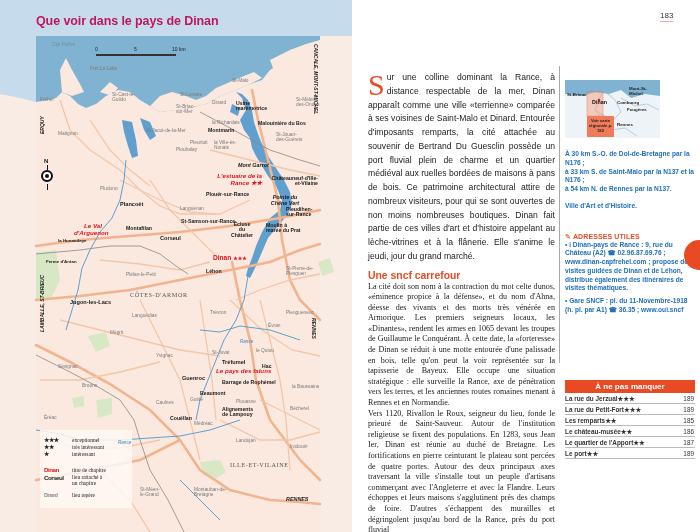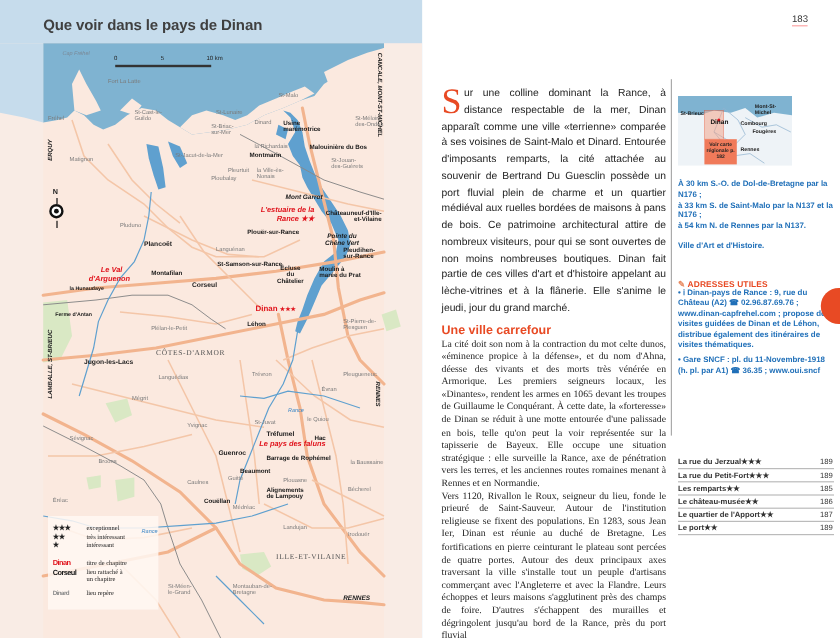--- a/index.html
+++ b/index.html
@@ -1,21 +1,21 @@
 <!DOCTYPE html>
 <html><head>
 <meta charset="utf-8">
 <style>
   * { box-sizing: border-box; margin: 0; padding: 0; }
   html, body { width: 700px; height: 532px; overflow: hidden; background: #fff; }
   body { position: relative; font-family: "Liberation Serif", serif; color: #222; }
 
   
   .left-page { position: absolute; left: 0; top: 0; width: 352px; height: 532px; background: #c6dcec; overflow: hidden; }
-  .map-title { position: absolute; left: 36px; top: 14px; font-family: "Liberation Sans", sans-serif; font-size: 12.5px; font-weight: bold; color: #404040; letter-spacing: -0.1px; }
+  .map-title { position: absolute; left: 36px; top: 14px; font-family: "Liberation Sans", sans-serif; font-size: 12.5px; font-weight: bold; color: #be185d; letter-spacing: -0.1px; }
 
   .lbl { position: absolute; font-family: "Liberation Sans", sans-serif; white-space: nowrap; line-height: 1.05; }
   .lbl.town { font-size: 5.2px; font-weight: bold; color: #1a1a1a; }
   .lbl.minor { font-size: 4.8px; color: #7a7a7a; }
   .lbl.red { font-size: 6.6px; font-weight: bold; color: #e0141d; }
   .lbl.redit { font-size: 6.2px; font-weight: bold; font-style: italic; color: #e0141d; }
   .lbl.blackit { font-size: 5.4px; font-weight: bold; font-style: italic; color: #1a1a1a; }
   .lbl.region { font-family: "Liberation Serif", serif; font-size: 6.2px; letter-spacing: 0.6px; color: #555; }
   .lbl.water { font-size: 4.6px; font-style: italic; color: #3a86c6; }
   .lbl.vert { transform: rotate(-90deg); transform-origin: left top; font-size: 5px; font-weight: bold; font-style: italic; color: #222; }
@@ -263,21 +263,21 @@
     <div class="row" style="top:56px;"><span class="sym dinard">Dinard</span><span class="desc">lieu repère</span></div>
   </div>
 </div>
 
 <div class="right-page">
   <div class="page-num">183</div>
 
   <div class="main-col">
     <div class="intro"><span class="dropcap">S</span><span>ur une colline dominant la Rance, à distance respectable de la mer, Dinan apparaît comme une ville «terrienne» comparée à ses voisines de Saint-Malo et Dinard. Entourée d'imposants remparts, la cité attachée au souvenir de Bertrand Du Guesclin possède un port fluvial plein de charme et un quartier médiéval aux ruelles bordées de maisons à pans de bois. Ce patrimoine architectural attire de nombreux visiteurs, pour qui se sont ouvertes de non moins nombreuses boutiques. Dinan fait partie de ces villes d'art et d'histoire appelant au lèche-vitrines et à la flânerie. Elle s'anime le jeudi, jour du grand marché.</span></div>
 
-    <div class="sec-h">Une ville carrefour</div>
+    <div class="sec-h">Une sncf carrefour</div>
     <div class="body-text">La cité doit son nom à la contraction du mot celte dunos, «éminence propice à la défense», et du nom d'Ahna, déesse des vivants et des morts très vénérée en Armorique. Les premiers seigneurs locaux, les «Dinantes», rendent les armes en 1065 devant les troupes de Guillaume le Conquérant. À cette date, la «forteresse» de Dinan se réduit à une motte entourée d'une palissade en bois, telle qu'on peut la voir représentée sur la tapisserie de Bayeux. Elle occupe une situation stratégique : elle surveille la Rance, axe de pénétration vers les terres, et les anciennes routes romaines menant à Rennes et en Normandie.</div>
 
     <div class="body-text"><span>Vers 1120, Rivallon le Roux, seigneur du lieu, fonde le prieuré de Saint-Sauveur. Autour de l'institution religieuse se fixent des populations. En 1283, sous Jean Ier, Dinan est réunie au duché de Bretagne. Les fortifications en pierre ceinturant le plateau sont percées de quatre portes. Autour des deux principaux axes traversant la ville s'installe tout un peuple d'artisans commerçant avec l'Angleterre et avec la Flandre. Leurs échoppes et leurs maisons s'agglutinent près des champs de foire. D'autres s'échappent des murailles et dégringolent jusqu'au bord de la Rance, près du port fluvial</span>  </div>
   </div>
 
   <div class="divider"></div>
 
   <div class="side-col">
     <div class="minimap">
       <svg width="95" height="58" viewBox="0 0 95 58">
@@ -305,20 +305,21 @@
     </div>
 
     <div class="addr-h"><span class="pen">✎</span><span>ADRESSES UTILES</span></div>
     <div class="addr">
       <p>• ℹ Dinan-pays de Rance : 9, rue du Château (A2) ☎ 02.96.87.69.76 ; www.dinan-capfrehel.com ; propose des visites guidées de Dinan et de Léhon, distribue également des itinéraires de visites thématiques.</p>
       <p class="gap">• Gare SNCF : pl. du 11-Novembre-1918 (h. pl. par A1) ☎ 36.35 ; www.oui.sncf</p>
     </div>
   </div>
 
   <div class="apm">
+    <div class="apm-h">À ne pas manquer</div>
     <div class="apm-row">
         <span>La rue du Jerzual★★★</span>
         <span class="n">189</span>
       </div>
     <div class="apm-row">
         <span>La rue du Petit-Fort★★★</span>
         <span class="n">189</span>
       </div>
     <div class="apm-row">
         <span>Les remparts★★</span>

